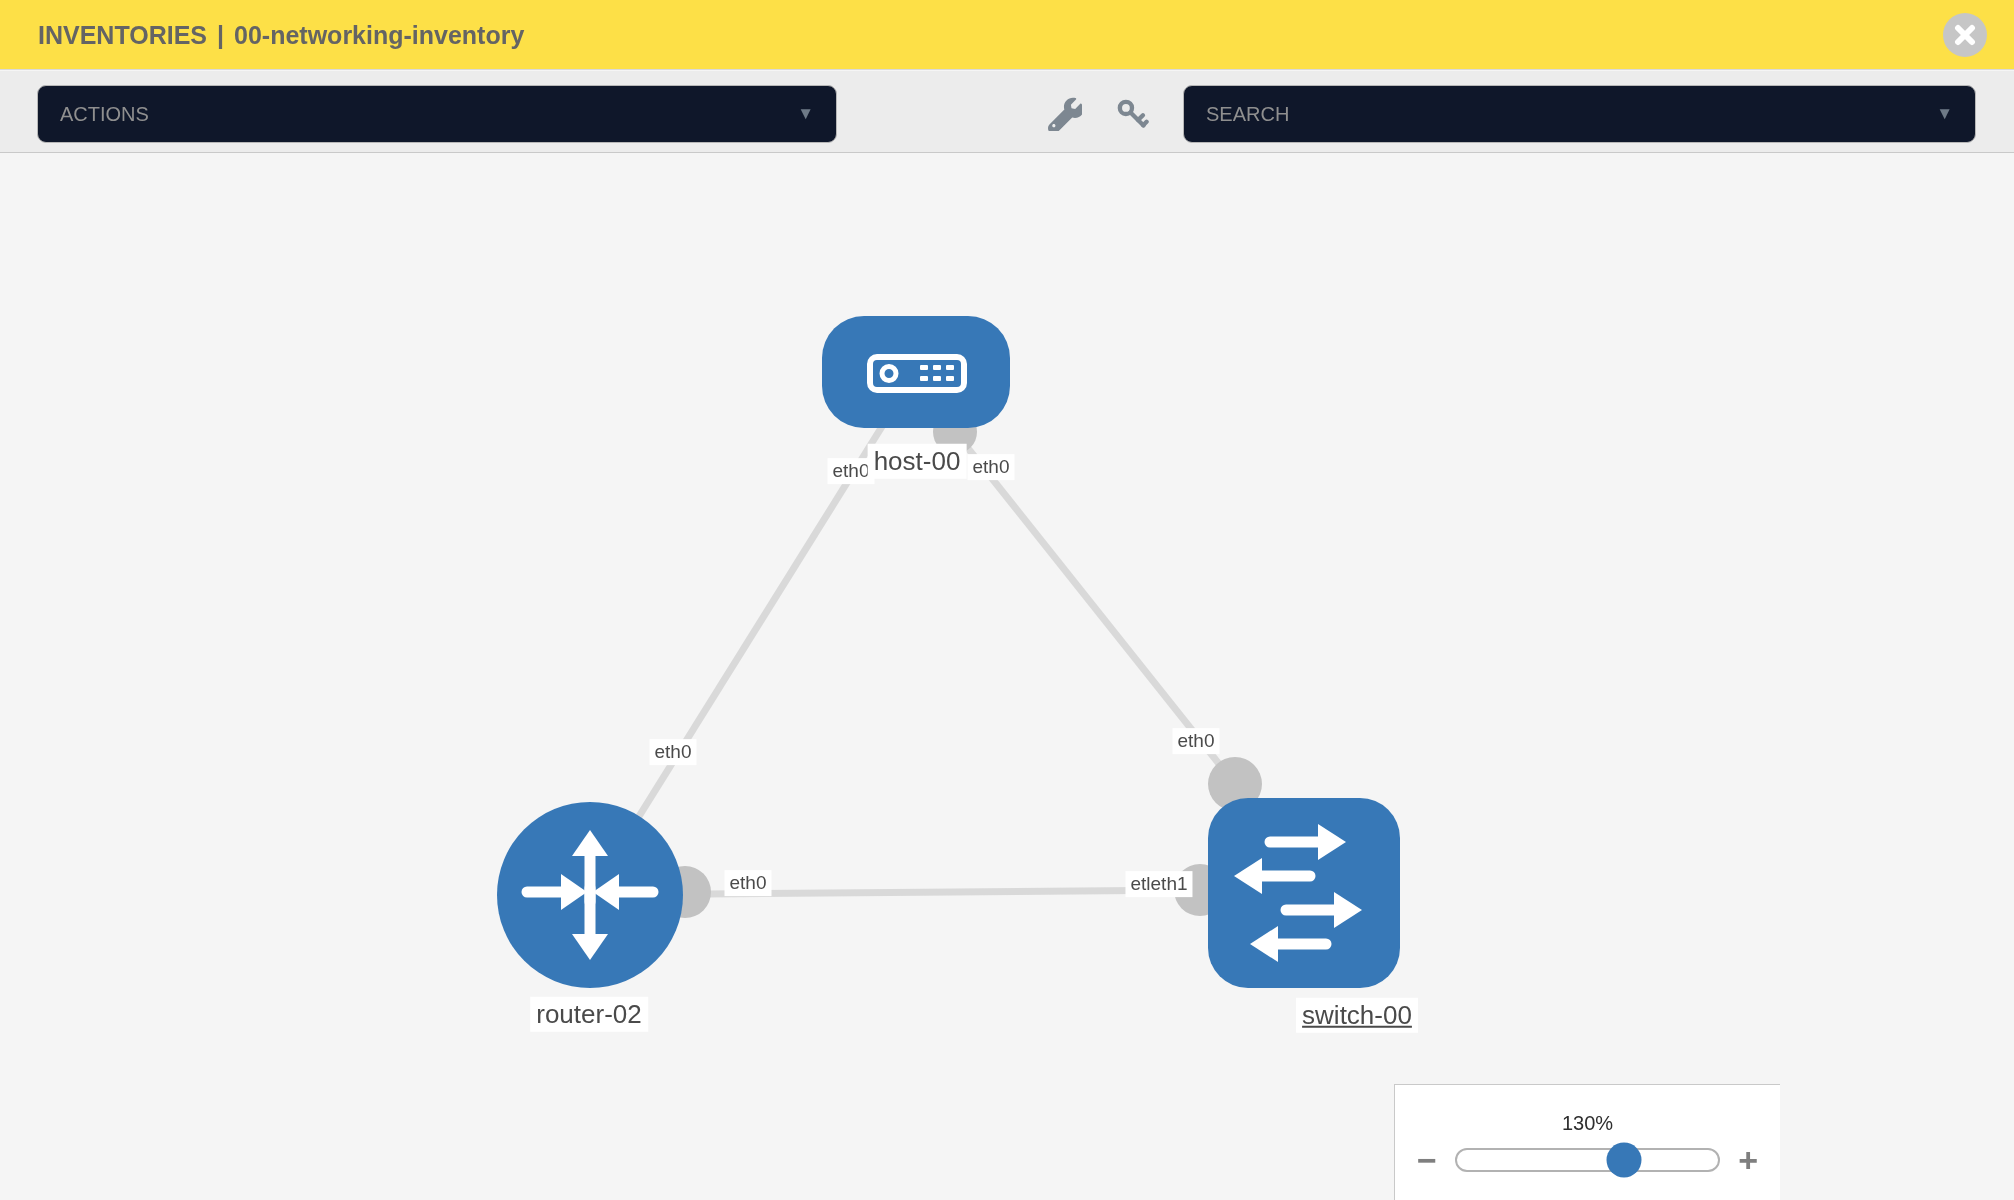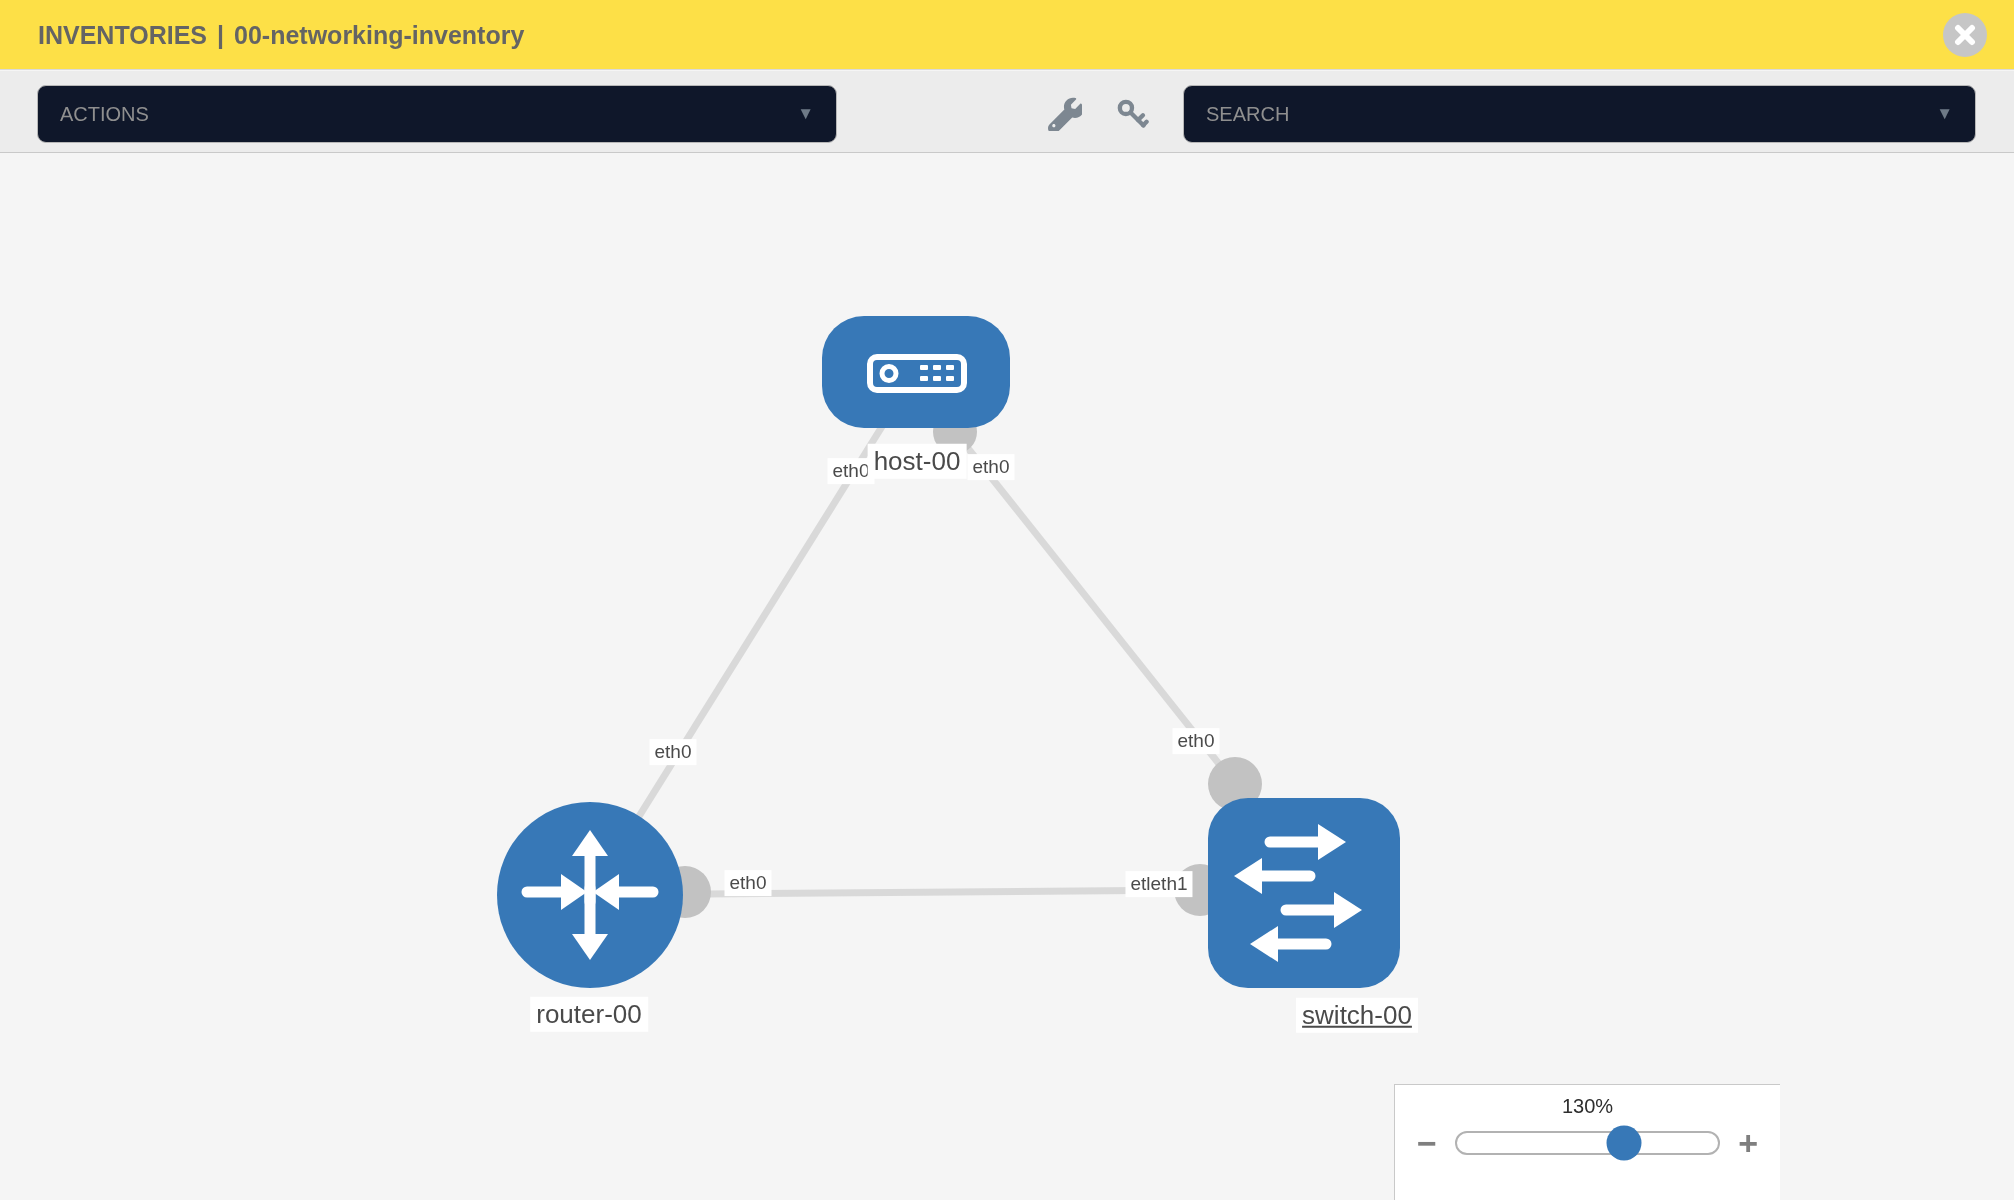--- a/index.html
+++ b/index.html
@@ -38,21 +38,21 @@
   .graph-label { position:absolute; transform:translate(-50%,-50%);
     background:#ffffff; color:#4a4a4a; white-space:nowrap; line-height:1.25;
     padding:1px 6px; }
   .node-label { font-size:26px; }
   .if-label { font-size:19px; padding:1px 5px; }
 
   
   .zoom-panel { position:absolute; right:0; bottom:0; width:386px; height:116px;
     background:#ffffff; border:1px solid #c9c9c9; border-right:none;
     border-bottom:none; }
-  .zoom-level { text-align:center; margin-top:10px; font-size:20px; color:#2e2e2e; }
+  .zoom-level { text-align:center; margin-top:27px; font-size:20px; color:#2e2e2e; }
   .zoom-row { display:flex; align-items:center; margin-top:8px; padding:0 22px; }
   .zoom-minus, .zoom-plus { border:none; background:transparent; color:#7f7f7f;
     font-size:34px; font-weight:bold; line-height:1; cursor:pointer; padding:0; }
   .zoom-track { position:relative; flex:1; height:24px; margin:0 18px;
     background:#ffffff; border:2px solid #b2b2b2; border-radius:13px; cursor:pointer; }
   .zoom-thumb { position:absolute; left:64%; top:50%; transform:translate(-50%,-50%);
     width:35px; height:35px; border-radius:50%; background:#3778b7; cursor:grab; }
 </style>
 </head>
 <body>
@@ -161,21 +161,21 @@
     </svg>
 
     <div class="graph-label if-label" style="left:851px; top:317px;">eth0</div>
     <div class="graph-label if-label" style="left:991px; top:313px;">eth0</div>
     <div class="graph-label if-label" style="left:673px; top:598px;">eth0</div>
     <div class="graph-label if-label" style="left:748px; top:729px;">eth0</div>
     <div class="graph-label if-label" style="left:1196px; top:587px;">eth0</div>
     <div class="graph-label if-label" style="left:1135px; top:730px;margin-left:24px;">etleth1</div>
 
     <div class="graph-label node-label" style="left:917px; top:307px;">host-00</div>
-    <div class="graph-label node-label" style="left:589px; top:860px;">router-00</div>
+    <div class="graph-label node-label" style="left:589px; top:860px;">router-02</div>
     <div class="graph-label node-label" style="left:1357px; top:861px;text-decoration:underline;">switch-00</div>
 
     <div class="zoom-panel">
       <div class="zoom-level">130%</div>
       <div class="zoom-row">
         <button class="zoom-minus">−</button>
         <div class="zoom-track">
           <div class="zoom-thumb"></div>
         </div>
         <button class="zoom-plus">+</button>

